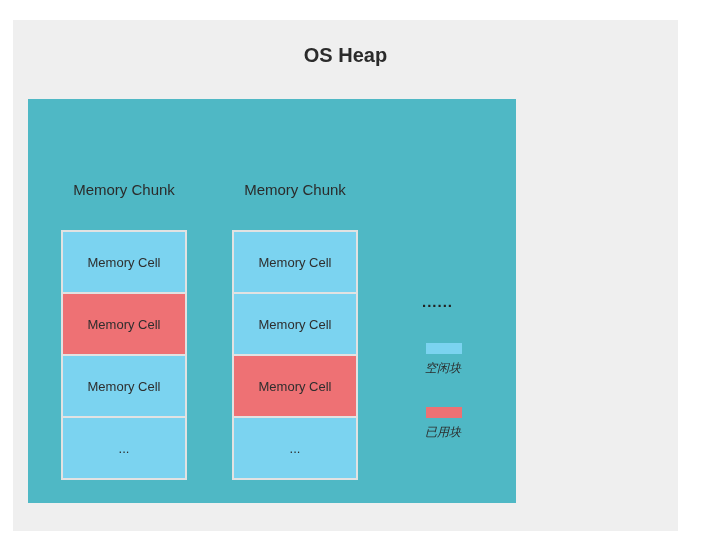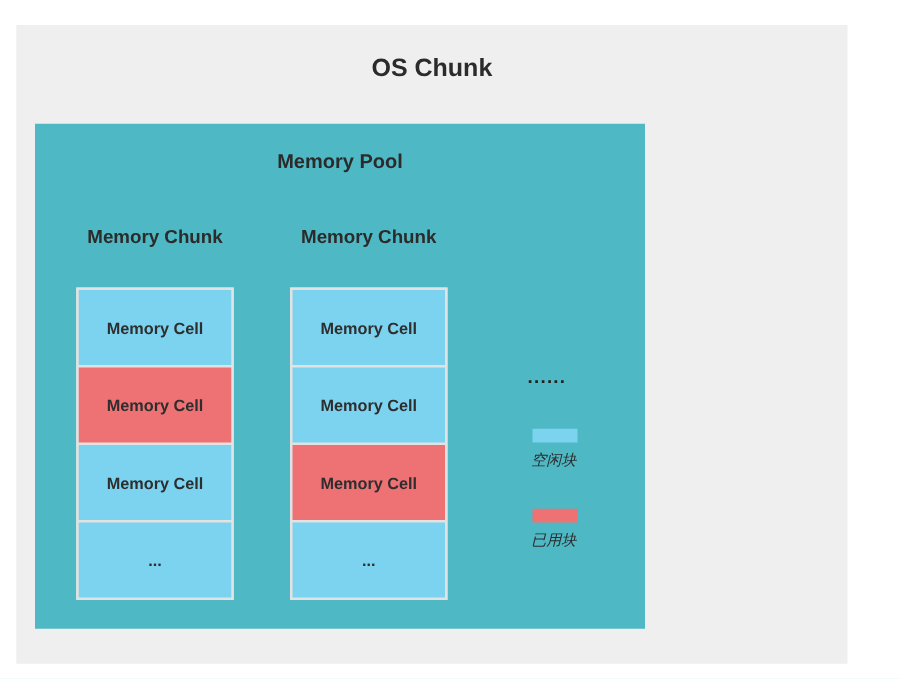--- a/index.html
+++ b/index.html
@@ -39,35 +39,34 @@
     font-size: 16px;
     font-weight: bold;
     color: #2b2b2b;
   }
   .chunk-label {
     position: absolute;
     top: 82px;
     width: 160px;
     text-align: center;
     font-size: 15px;
-    font-weight: bold;
+    font-weight: normal;
     color: #2b2b2b;
   }
   .chunk-label.c0 { left: 16px; }   
   .chunk-label.c1 { left: 187px; }  
   .chunk {
     position: absolute;
     top: 131px;
     width: 126px; height: 250px;
     border: 2px solid #e2e2e2;
     background: #e2e2e2;
     display: flex;
     flex-direction: column;
     gap: 2px;
-    font-weight: bold;
   }
   .chunk.c0 { left: 33px; }
   .chunk.c1 { left: 204px; }
   .cell {
     flex: 1 1 0;
     display: flex;
     align-items: center;
     justify-content: center;
     font-size: 13px;
     color: #2e2e2e;
@@ -97,24 +96,23 @@
     color: #2b2b2b;
     font-style: italic;
   }
   .legend-label.l0 { top: 261px; }
   .legend-label.l1 { top: 325px; }
 </style>
 </head>
 <body>
 
 <div class="heap-box">
-  <div class="heap-title">OS Chunk</div>
+  <div class="heap-title">OS Heap</div>
 
   <div class="pool-box">
-    <div class="pool-title">Memory Pool</div>
 
     <div class="chunk-label c0">Memory Chunk</div>
     <div class="chunk-label c1">Memory Chunk</div>
 
     <div class="chunk c0">
       <div class="cell free">Memory Cell</div>
       <div class="cell used">Memory Cell</div>
       <div class="cell free">Memory Cell</div>
       <div class="cell free">...</div>
     </div>

